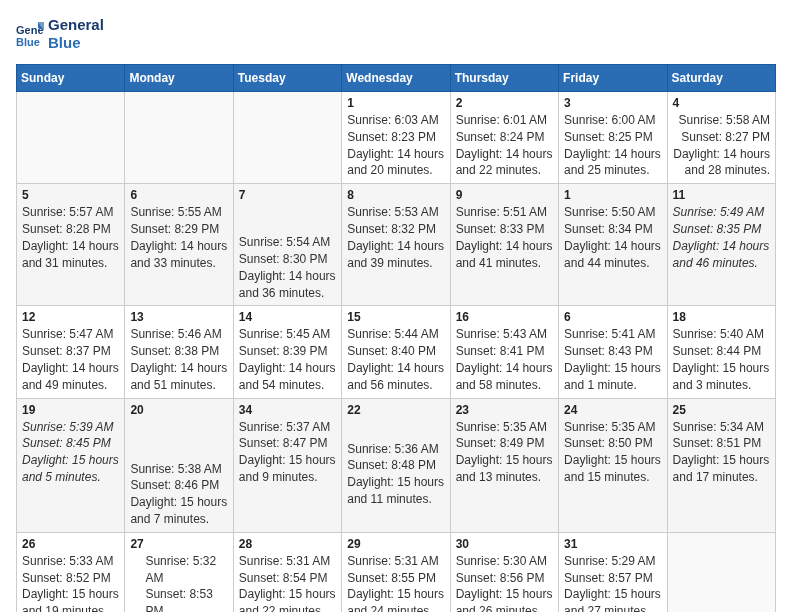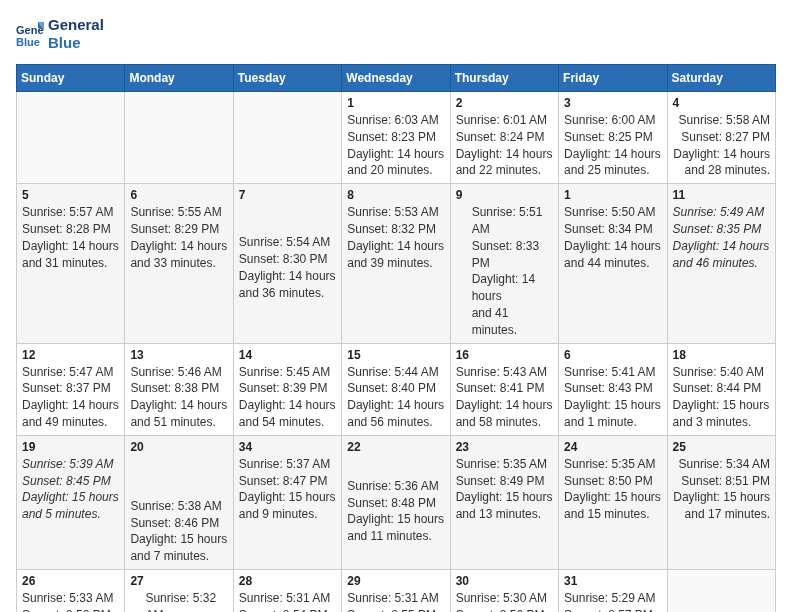--- a/index.html
+++ b/index.html
@@ -172,21 +172,21 @@
         </td>
         <td>
           <span class="day-number">8</span>
           <div class="day-info" style="white-space: pre-line;">Sunrise: 5:53 AM
 Sunset: 8:32 PM
 Daylight: 14 hours
 and 39 minutes.</div>
         </td>
         <td>
           <span class="day-number">9</span>
-          <div class="day-info" style="white-space: pre-line; margin-left: 16px;">Sunrise: 5:51 AM
+          <div class="day-info" style="white-space: pre-line;">Sunrise: 5:51 AM
 Sunset: 8:33 PM
 Daylight: 14 hours
 and 41 minutes.</div>
         </td>
         <td>
           <span class="day-number">1</span>
           <div class="day-info" style="white-space: pre-line;">Sunrise: 5:50 AM
 Sunset: 8:34 PM
 Daylight: 14 hours
 and 44 minutes.</div>
@@ -288,21 +288,21 @@
         </td>
         <td>
           <span class="day-number">24</span>
           <div class="day-info" style="white-space: pre-line;">Sunrise: 5:35 AM
 Sunset: 8:50 PM
 Daylight: 15 hours
 and 15 minutes.</div>
         </td>
         <td>
           <span class="day-number">25</span>
-          <div class="day-info" style="white-space: pre-line; text-align: right;">Sunrise: 5:34 AM
+          <div class="day-info" style="white-space: pre-line;">Sunrise: 5:34 AM
 Sunset: 8:51 PM
 Daylight: 15 hours
 and 17 minutes.</div>
         </td>
       </tr>
       <tr>
         <td>
           <span class="day-number">26</span>
           <div class="day-info" style="white-space: pre-line;">Sunrise: 5:33 AM
 Sunset: 8:52 PM

